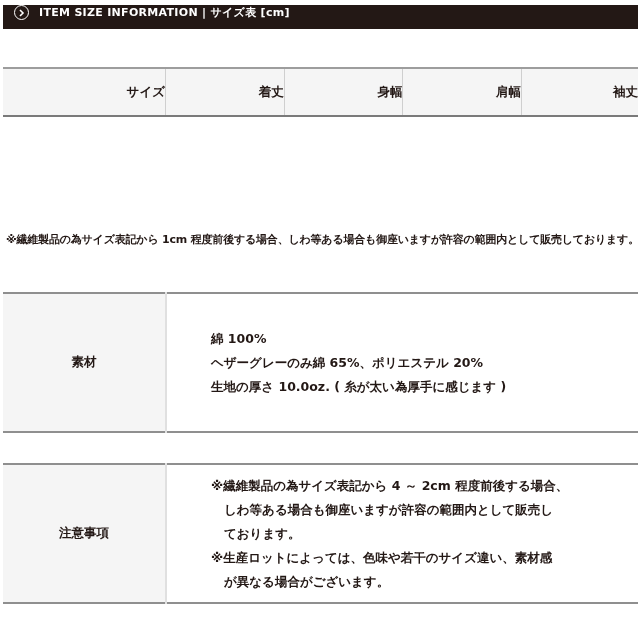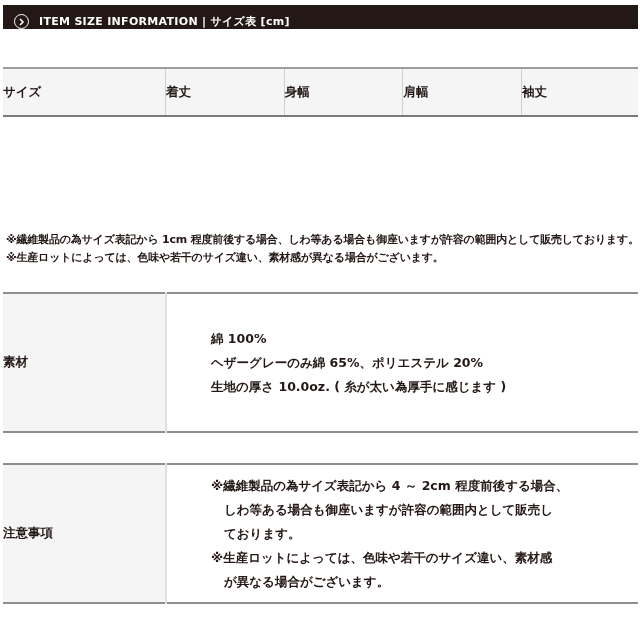--- a/index.html
+++ b/index.html
@@ -3,51 +3,51 @@
   <meta charset="utf-8">
   <style>
     html, body { margin: 0; padding: 0; }
     body {
       width: 640px; height: 640px; background: #ffffff; position: relative;
       font-family: "DejaVu Sans", "Liberation Sans", sans-serif; color: #231815;
       overflow: hidden;
     }
     .header-bar {
       position: absolute; left: 3px; top: 5px; width: 635px; height: 24px;
-      background: #231815; display: flex; align-items: flex-end;
+      background: #231815; display: flex; align-items: flex-start;
     }
     .header-icon {
       width: 15px; height: 15px; border: 1.6px solid #fff; border-radius: 50%;
       margin-left: 11px; display: flex; align-items: center; justify-content: center;
       box-sizing: border-box;
     }
     .header-title {
       color: #fff; font-weight: bold; font-size: 11px; margin-left: 10px; letter-spacing: 0.3px;
     }
     table { border-collapse: collapse; position: absolute; left: 3px; width: 635px; }
     .size-table { top: 67px; }
     .size-table th, .size-table td {
-      font-weight: bold; font-size: 12.5px; text-align: left; height: 46px; padding: 0;
+      font-weight: bold; font-size: 12.5px; text-align: right; height: 46px; padding: 0;
       border-left: 1px solid #cfcfcf;
     }
     .size-table tr > *:first-child { border-left: none; }
     .size-table thead tr { background: #f5f5f5; border-top: 2px solid #9d9d9d; border-bottom: 2px solid #7a7a7a; }
     .size-table tbody tr { border-bottom: 1px solid #c4c4c4; }
     .size-table tbody tr:last-child { border-bottom: 2px solid #e2e2e2; }
     .size-table td.label { background: #f5f5f5; }
     .size-table th:nth-child(1), .size-table td:nth-child(1) { width: 162px; }
     .notes {
       position: absolute; left: 6px; top: 231px; font-size: 11px; font-weight: bold; line-height: 18px;
       white-space: nowrap; letter-spacing: -0.2px;
     }
     .info-table th, .info-table td { padding: 0; }
     .info-table { border-top: 2px solid #8f8f8f; border-bottom: 2px solid #8f8f8f; }
     .info-table th {
       width: 162px; background: #f5f5f5; font-weight: bold; font-size: 12.5px;
-      border-right: 2px solid #e0e0e0; text-align: left;
+      border-right: 2px solid #e0e0e0; text-align: center;
     }
     .info-table td { font-weight: bold; font-size: 12.5px; line-height: 24px; padding-left: 44px; }
     .material-table { top: 292px; height: 141px; }
     .caution-table { top: 463px; height: 141px; }
     .line { display: block; }
     .indent { padding-left: 13px; }
   </style>
 </head>
 <body>
 
@@ -69,21 +69,20 @@
       <th>肩幅</th>
       <th>袖丈</th>
     </tr>
   </thead>
   <tbody>
   </tbody>
 </table>
 
 <div class="notes">
   <span class="line">※繊維製品の為サイズ表記から 1cm 程度前後する場合、しわ等ある場合も御座いますが許容の範囲内として販売しております。</span>
-  <span class="line">※生産ロットによっては、色味や若干のサイズ違い、素材感が異なる場合がございます。</span>
 </div>
 
 <table class="info-table material-table">
   <tbody>
       <tr>
     <th>素材</th>
     <td>
       <span class="line">綿 100%</span>
       <span class="line">ヘザーグレーのみ綿 65%、ポリエステル 20%</span>
       <span class="line">生地の厚さ 10.0oz. ( 糸が太い為厚手に感じます )</span>

